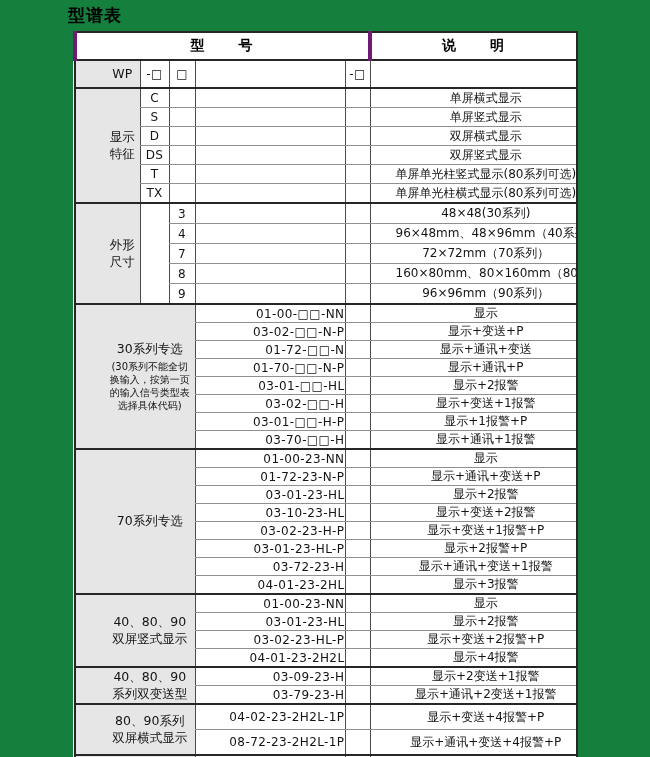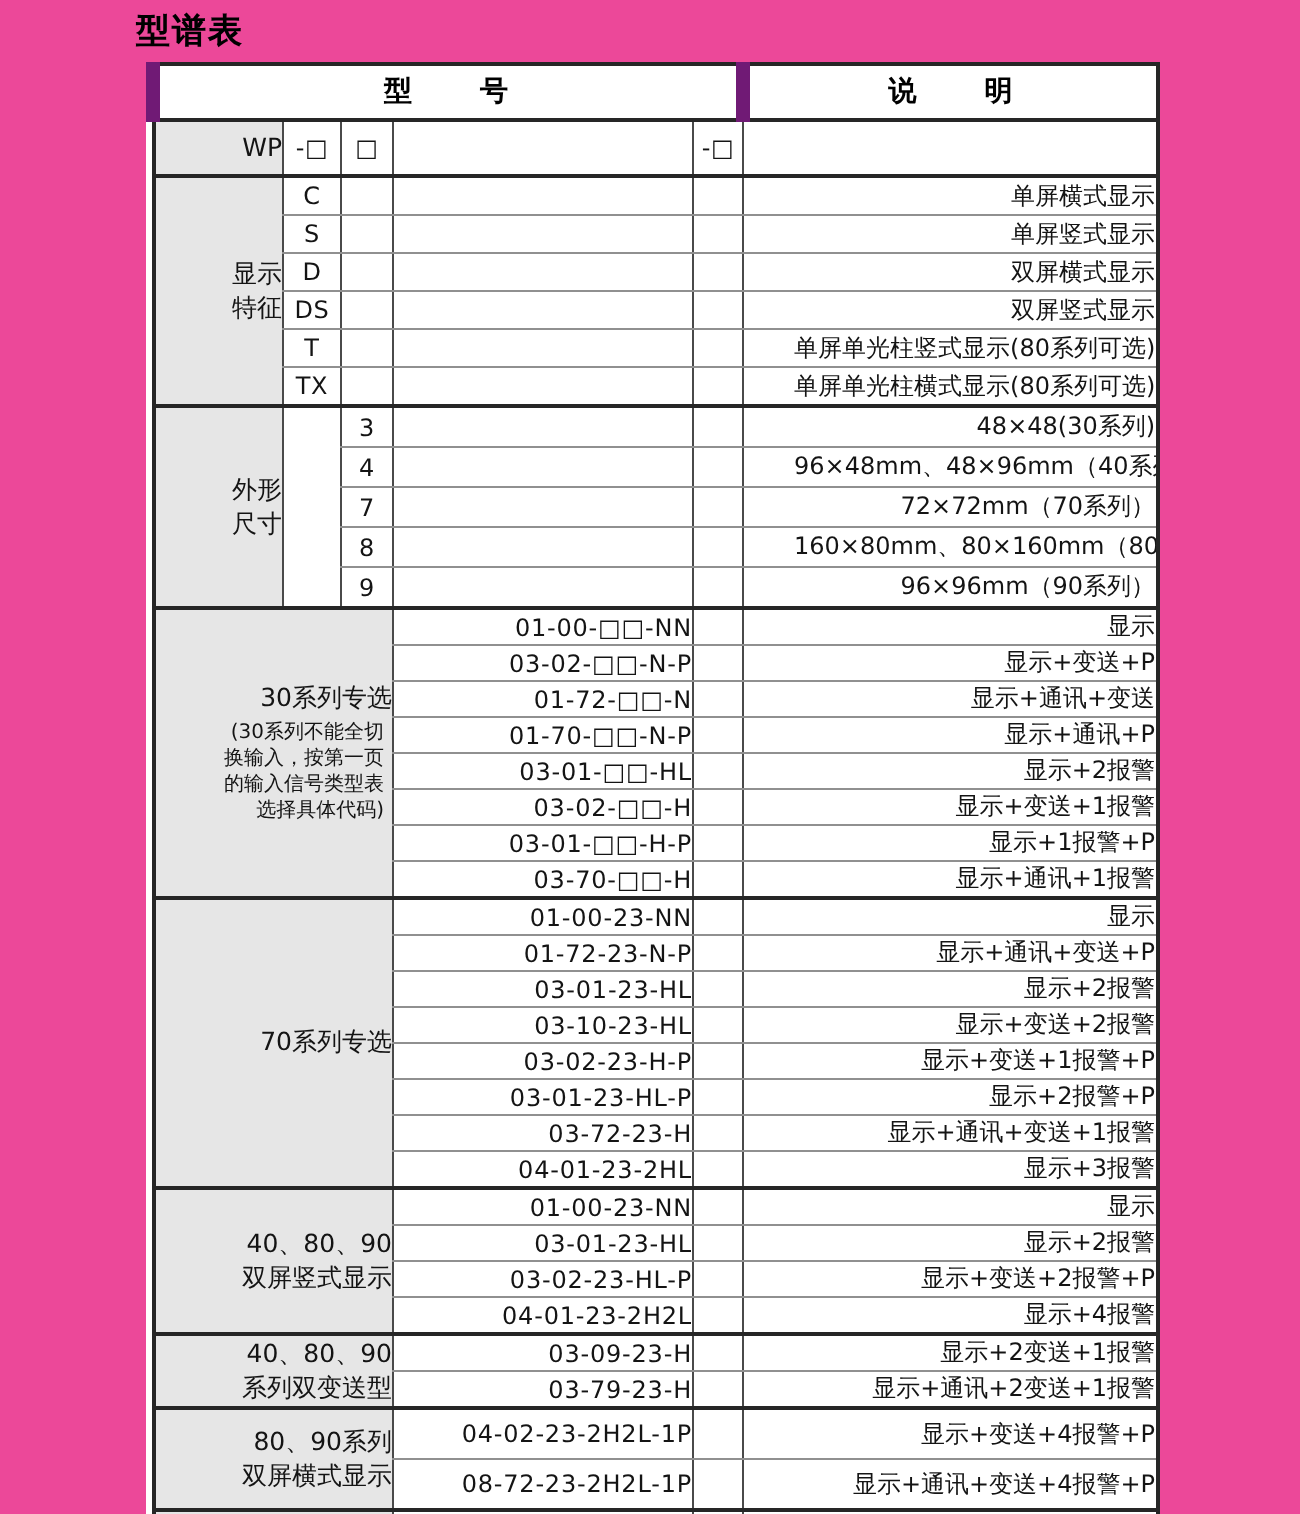--- a/index.html
+++ b/index.html
@@ -1,26 +1,26 @@
 <!DOCTYPE html>
 <html><head>
 <meta charset="utf-8">
 <style>
   html,body{margin:0;padding:0;background:#ffffff;}
   body{font-family:"DejaVu Sans","Liberation Sans",sans-serif;color:#141414;}
-  .page{position:relative;width:650px;height:757px;background:#ec4899;overflow:hidden;}
+  .page{position:relative;width:650px;height:757px;background:#15803d;overflow:hidden;}
   .title{position:absolute;left:68px;top:4px;margin:0;font-size:17px;font-weight:bold;letter-spacing:1px;color:#000;}
   table.spec{position:absolute;left:73px;top:31px;width:502px;border-collapse:collapse;table-layout:fixed;border:2px solid #262626;background:#fff;}
-  th{font-size:14px;font-weight:bold;text-align:center;letter-spacing:2px;border-left:7px solid #701a75;border-bottom:2px solid #262626;height:24px;color:#000;}
+  th{font-size:14px;font-weight:bold;text-align:center;letter-spacing:2px;border-left:4px solid #701a75;border-bottom:2px solid #262626;height:24px;color:#000;}
   td{border-left:1px solid #4a4a4a;border-bottom:1px solid #909090;font-size:12px;padding:0;overflow:hidden;vertical-align:middle;color:#141414;}
   tr.sec>td{border-bottom:2px solid #262626;}
-  td.cat{background:#e6e6e6;text-align:right;border-bottom:2px solid #262626;font-size:12.5px;line-height:1.35;padding-left:29px;}
+  td.cat{background:#e6e6e6;text-align:center;border-bottom:2px solid #262626;font-size:12.5px;line-height:1.35;padding-left:29px;}
   td.c{text-align:center;letter-spacing:0.3px;}
   td.code{padding-left:8px;text-align:right;letter-spacing:0.4px;white-space:nowrap;}
-  td.desc{padding-left:25px;text-align:right;white-space:nowrap;}
+  td.desc{padding-left:25px;text-align:center;white-space:nowrap;}
   tr.h26>td{height:26px;}
   tr.h18>td{height:18px;}
   tr.h19>td{height:19px;}
   tr.h17>td{height:17px;}
   tr.h24>td{height:24px;}
   tr.h22>td{height:22px;}
   .line{display:block;}
   .note{display:block;font-size:10px;line-height:1.3;padding:2px 4px 0 4px;}
 </style>
 </head>

